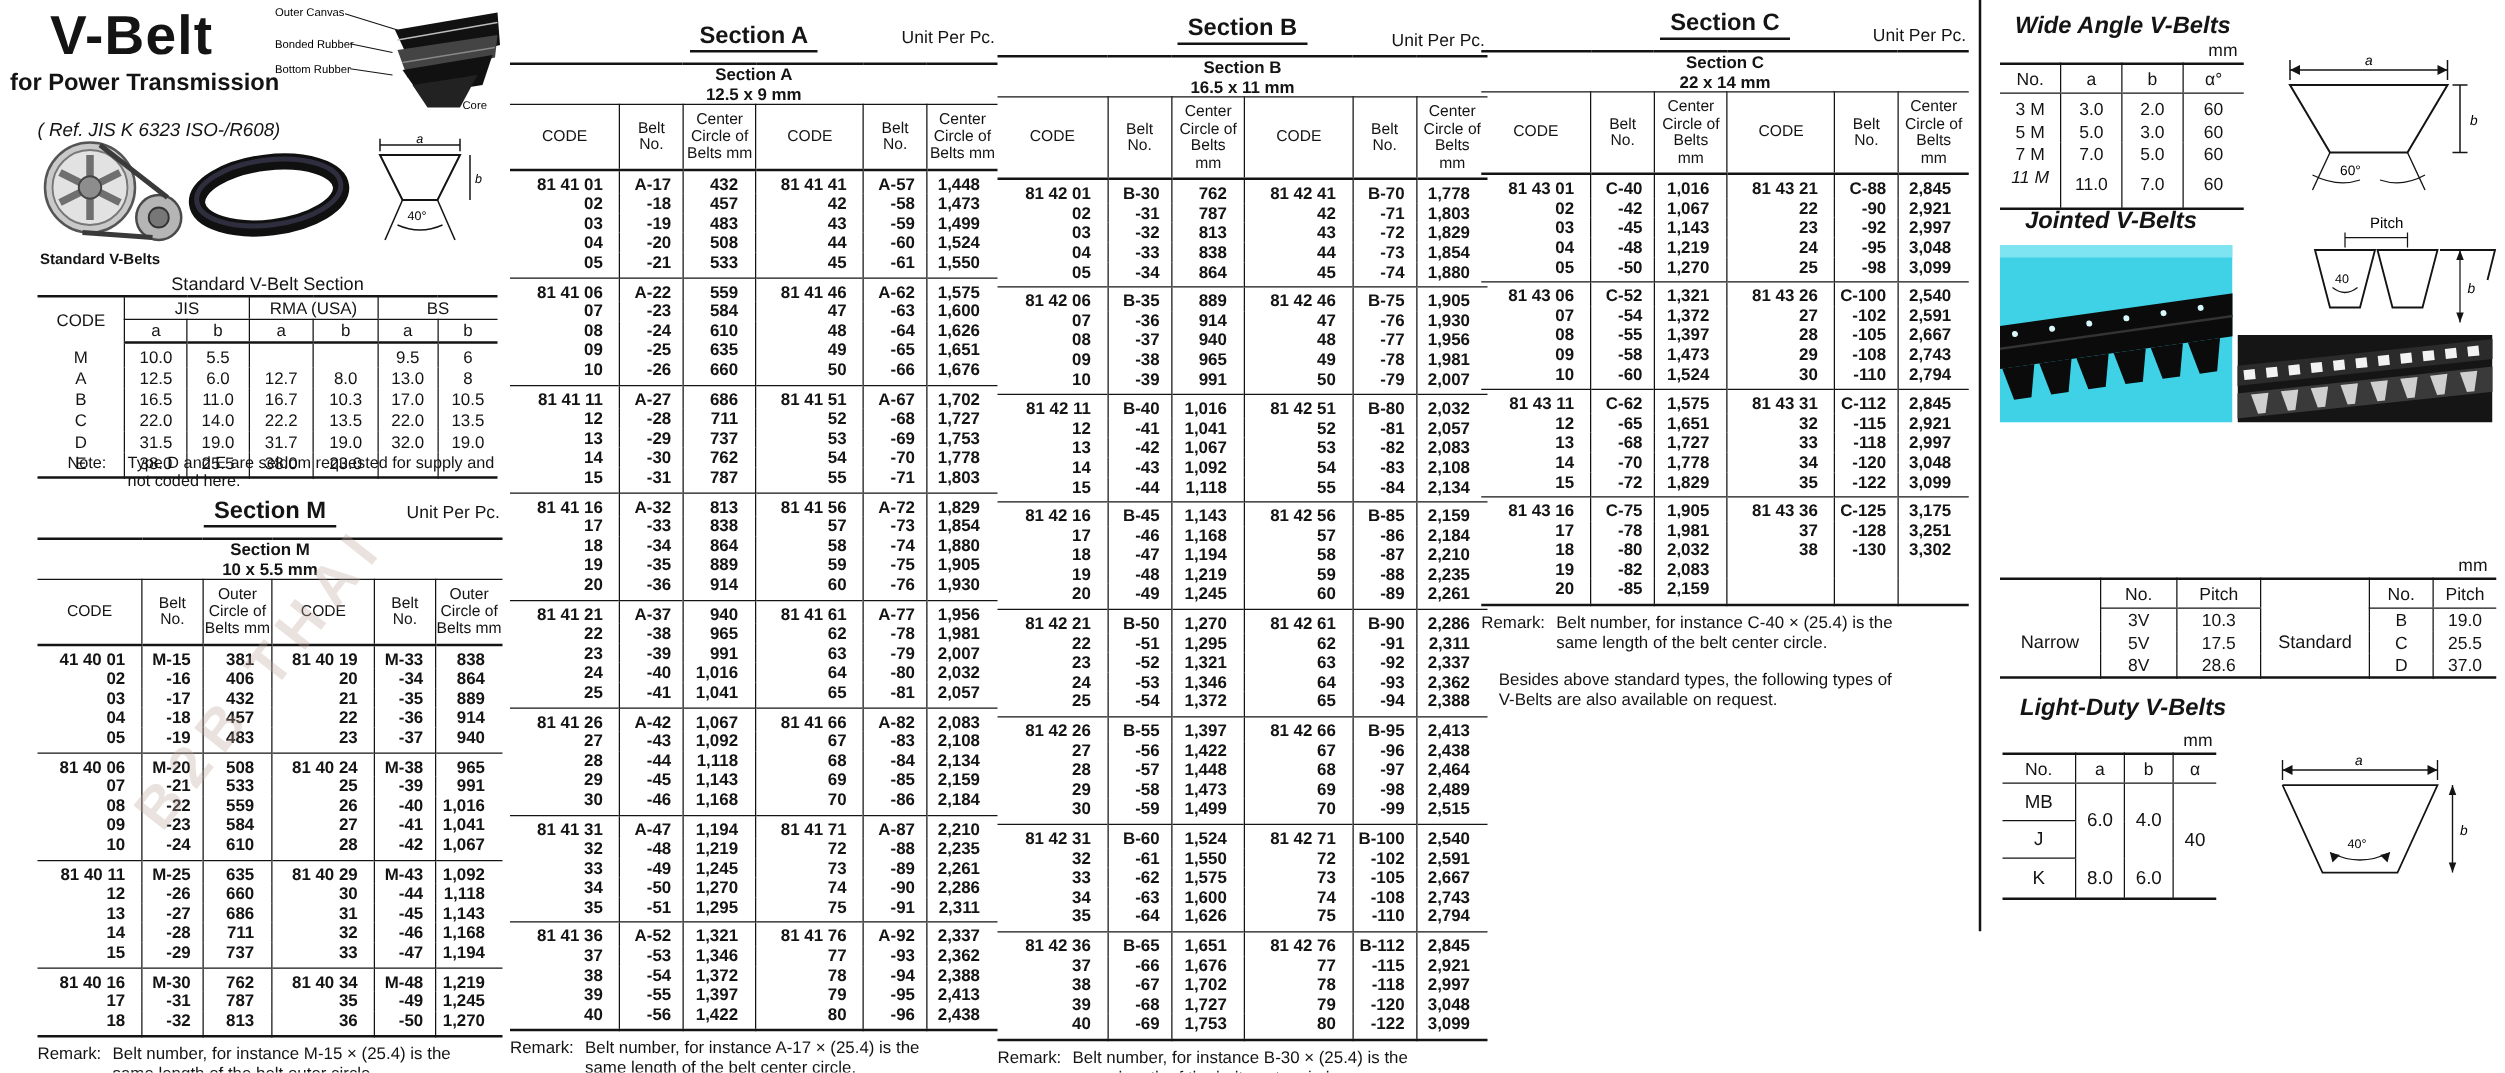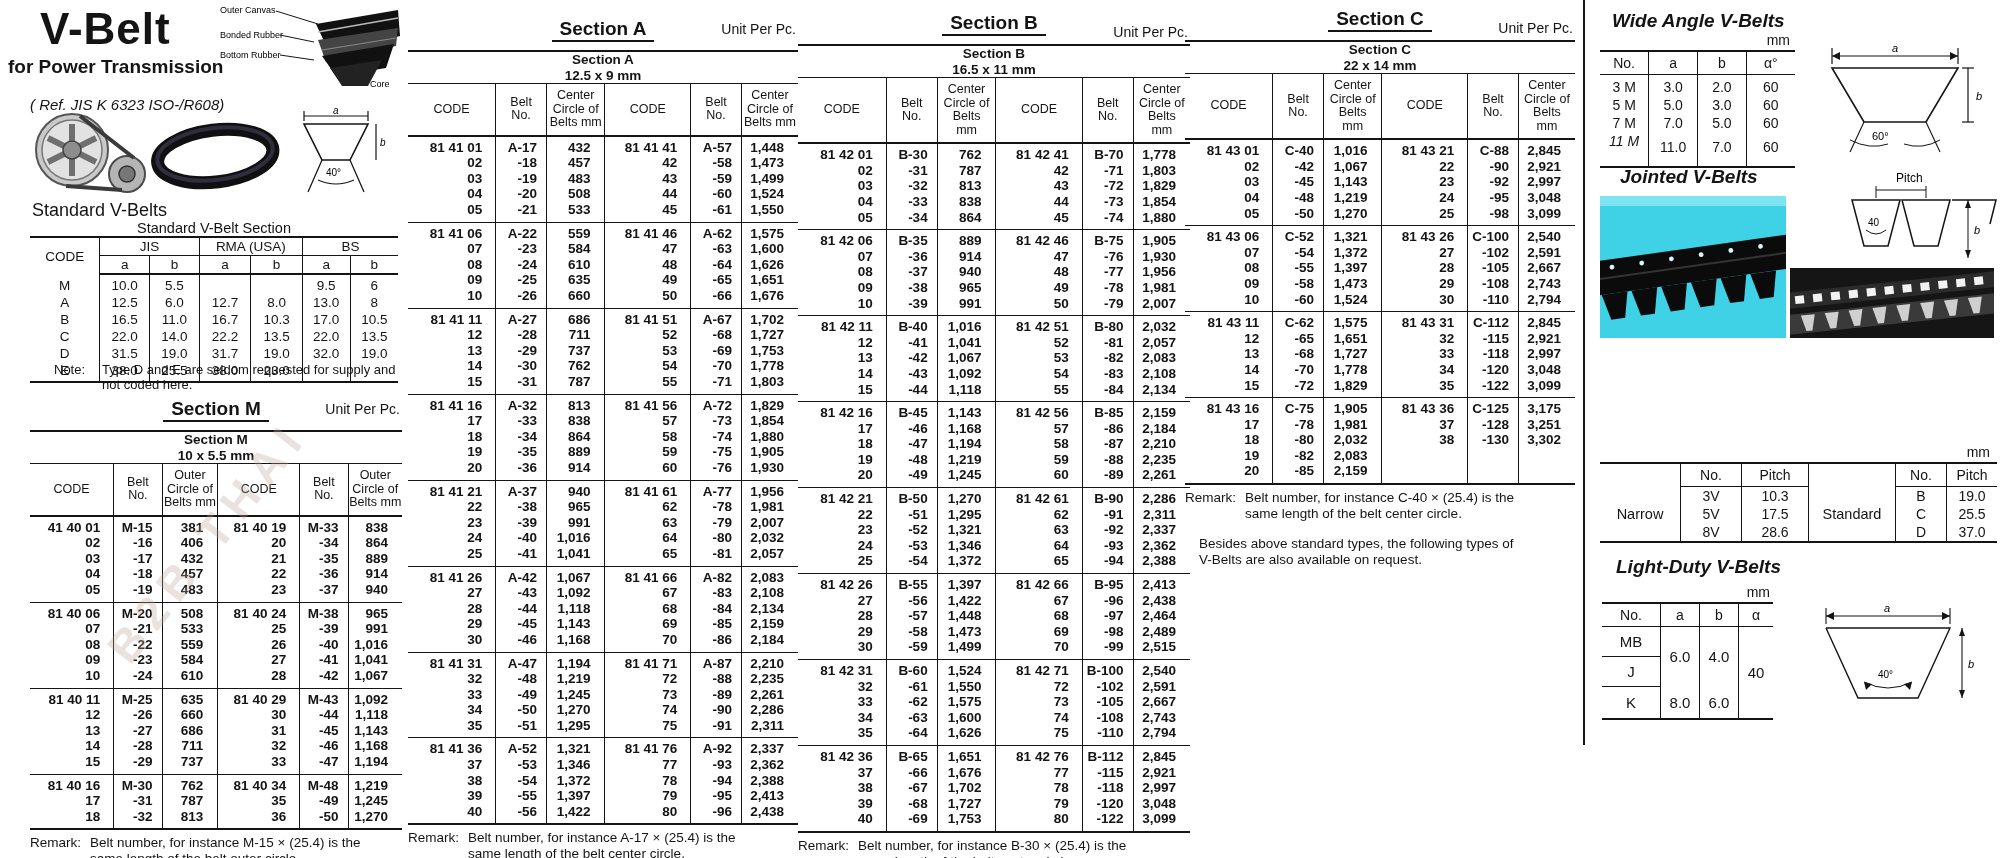--- a/index.html
+++ b/index.html
@@ -33,21 +33,21 @@
   .row-first td{padding-top:3px;}
   .row-last td{padding-bottom:4px;}
   td.c0,td.c3{text-align:right;padding-right:13px;}
   td.c1,td.c4{text-align:right;padding-right:9px;}
   td.c2,td.c5{text-align:right;padding-right:14px;}
   .remark{margin-top:5px;font-size:13.5px;line-height:16px;display:flex;gap:9px;}
   .remark .rlab{white-space:nowrap;}
   .extra-note{margin-top:14px;font-size:13.5px;line-height:16px;padding-left:14px;}
 
   
-  #std-heading{left:32px;top:200px;font-size:18px;font-weight:normal;}
+  #std-heading{left:32px;top:200px;font-size:12px;font-weight:bold;}
   #std-wrap{left:30px;top:220px;width:368px;}
   #std-title{text-align:center;font-size:14.5px;margin-bottom:0;}
   table.std{border-collapse:collapse;width:100%;table-layout:fixed;
      border-top:2px solid #141414;border-bottom:2px solid #141414;}
   .std th{font-weight:normal;font-size:13.5px;padding:1px 0;}
   .std .grp{border-bottom:1.5px solid #141414;}
   .std .sub-row th{border-bottom:2px solid #141414;}
   .std td{font-size:13.5px;line-height:15px;text-align:center;}
   .std tbody tr:first-child td{padding-top:3px;}
   .std tbody tr:last-child td{padding-bottom:3px;}

